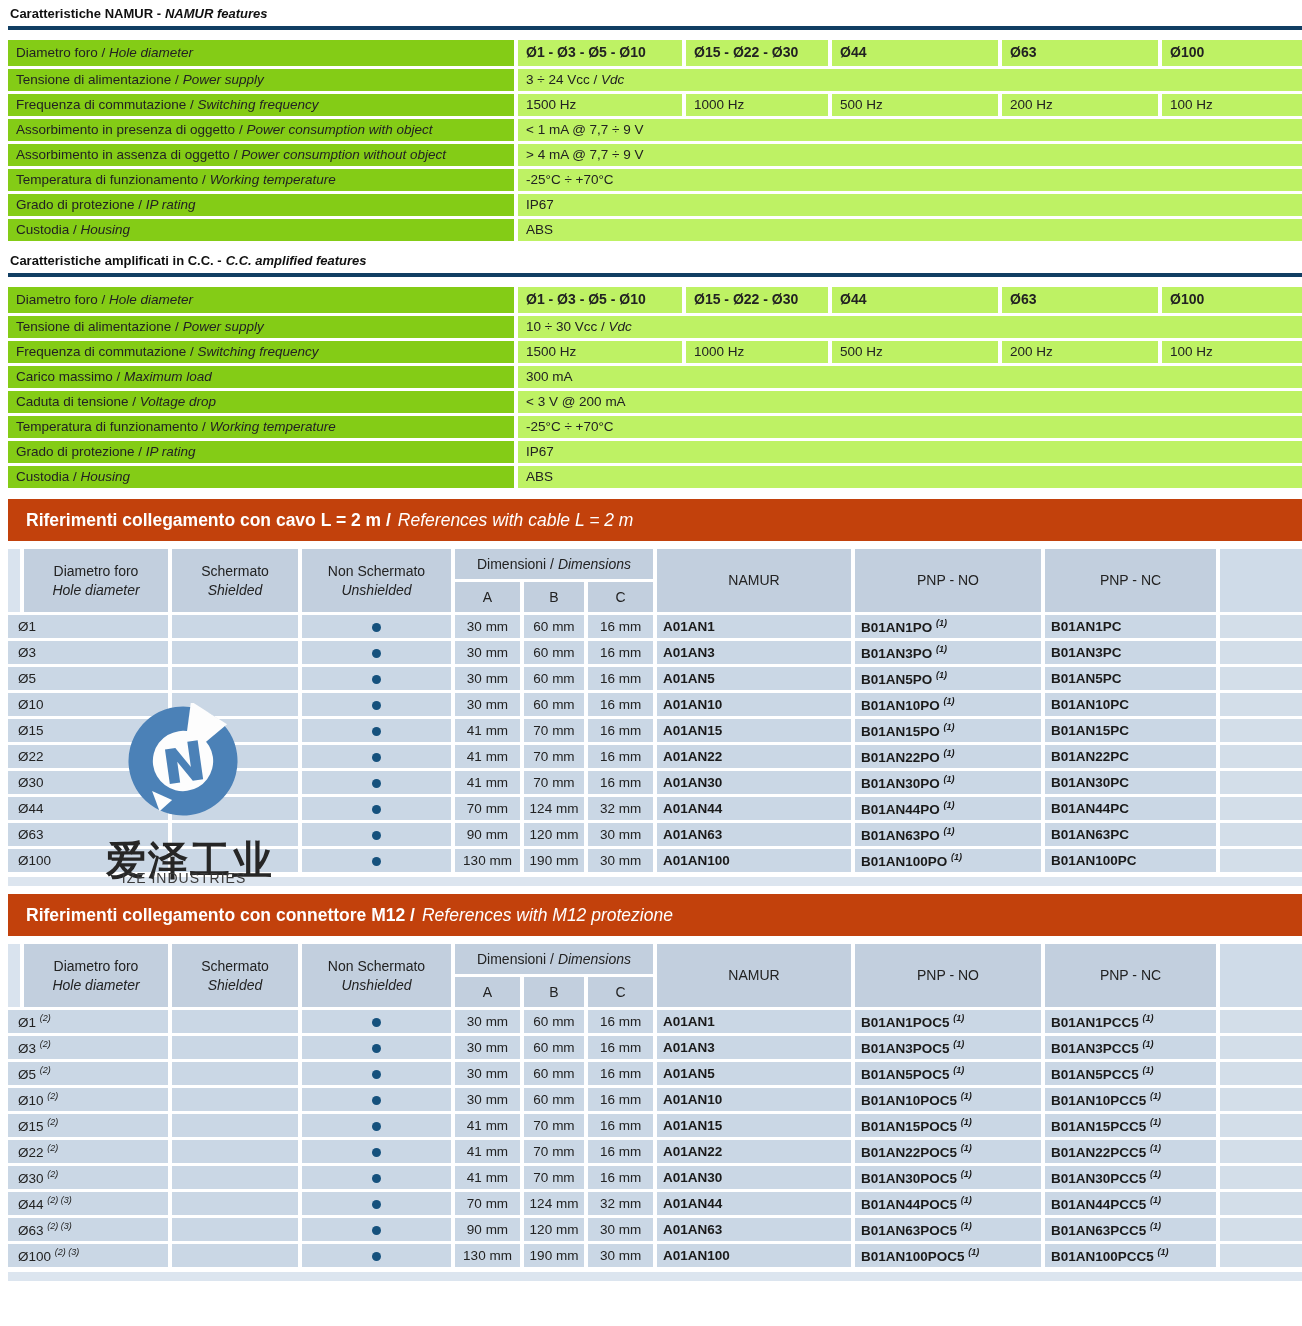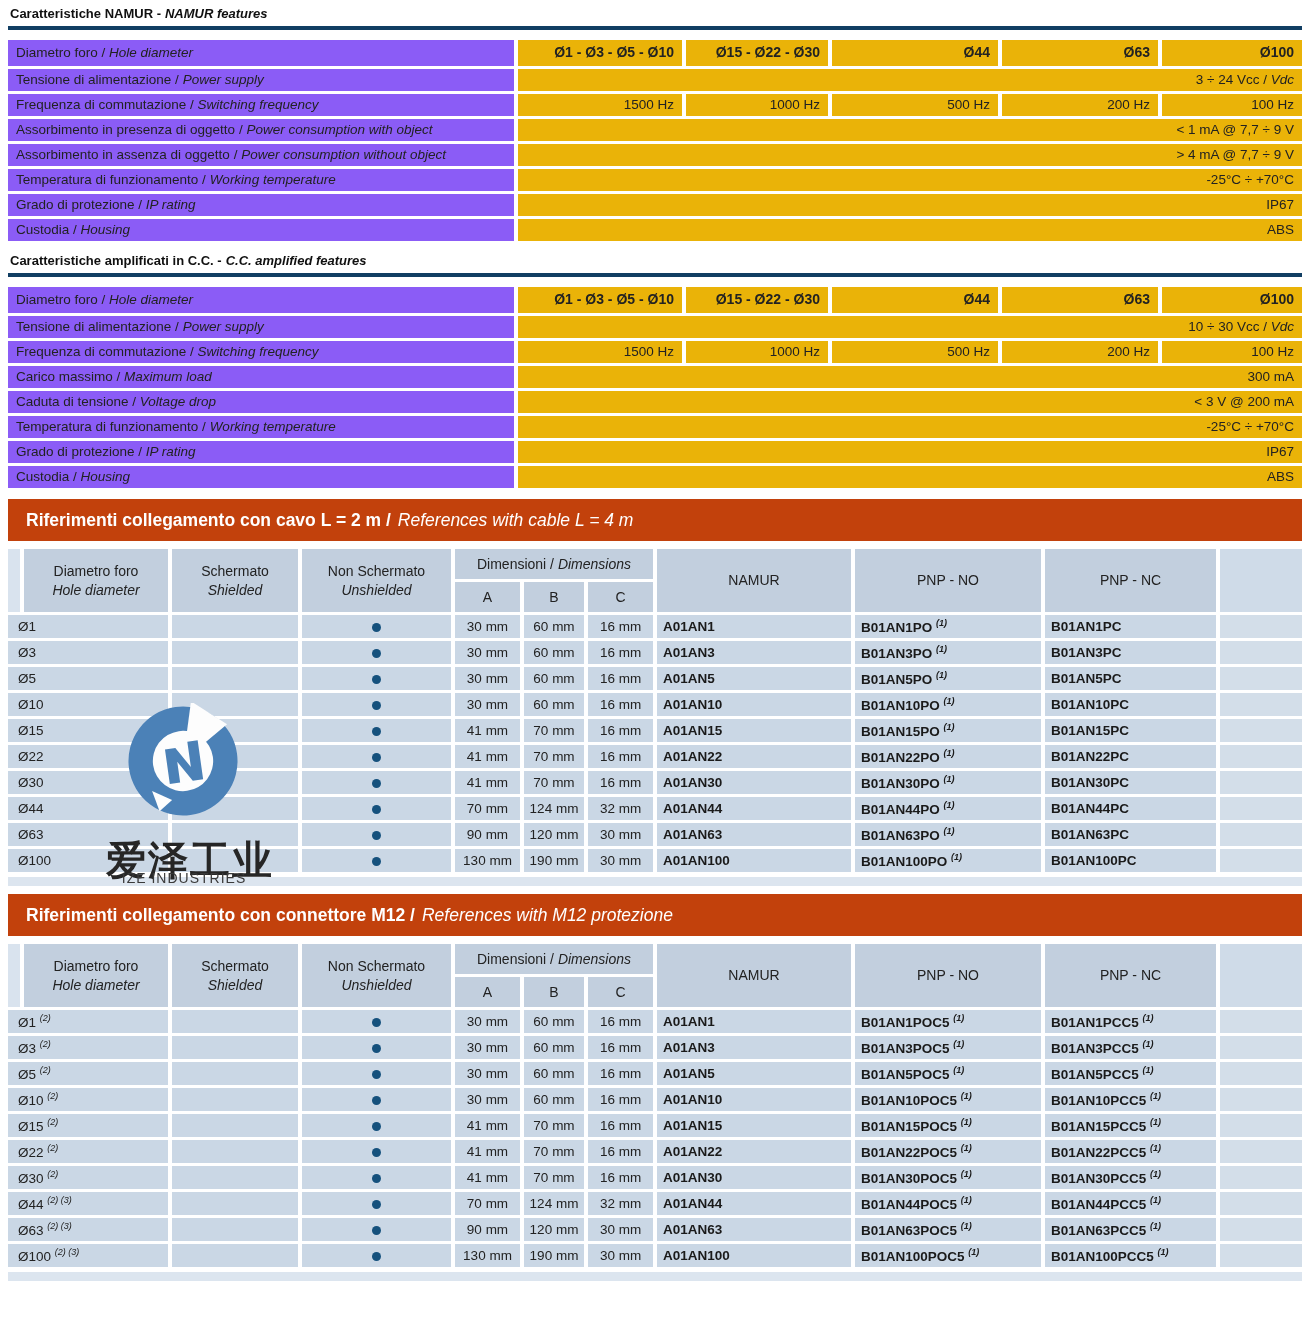--- a/index.html
+++ b/index.html
@@ -8,22 +8,22 @@
 
   .sec-title{margin:6px 0 5px 10px;font-size:13px;font-weight:bold;color:#101010;}
   .sec-title .it{font-style:italic;margin-left:4px;}
   .rule{height:4px;background:#113e63;margin:0 0 10px 8px;}
 
   table.spec,table.ref{border-collapse:collapse;table-layout:fixed;width:1294px;margin-left:8px;}
 
   .spec td{border:solid #fff;border-width:3px 4px;font-size:13.5px;color:#222;
            height:22px;padding:0 8px;line-height:1.1;overflow:hidden;white-space:nowrap;}
   .spec tr.h td{height:26px;}
-  .spec td.label{background:#8b5cf6;}
-  .spec td.val{background:#eab308;text-align:right;}
+  .spec td.label{background:#84cc16;}
+  .spec td.val{background:#bef264;text-align:left;}
   .spec td.hv{font-weight:bold;font-size:14px;}
   .spec tr > td:first-child{border-left:0;}
   .spec tr > td:last-child{border-right:0;}
   .spec tr:first-child td{border-top:0;}
 
   .banner{height:42px;background:#c2410c;margin:8px 0 8px 8px;color:#fff;font-size:17.5px;
           display:flex;align-items:center;padding-left:18px;box-sizing:border-box;}
   .banner .b{font-weight:bold;}
   .banner .it{font-style:italic;margin-left:7px;}
 
@@ -169,21 +169,21 @@
         </tr>
         <tr>
           <td class="label"><span>Custodia</span> / <i>Housing</i></td>
           <td class="val" colspan="5">ABS</td>
         </tr>
       </tbody>
   </table>
 
   <div class="banner">
       <span class="b">Riferimenti collegamento con cavo L = 2 m /</span>
-      <span class="it">References with cable L = 4 m</span>
+      <span class="it">References with cable L = 2 m</span>
     </div>
 
   <table class="ref">
     <colgroup>
         <col style="width:14px">
         <col style="width:148px">
         <col style="width:130px">
         <col style="width:153px">
         <col style="width:69px">
         <col style="width:64px">

